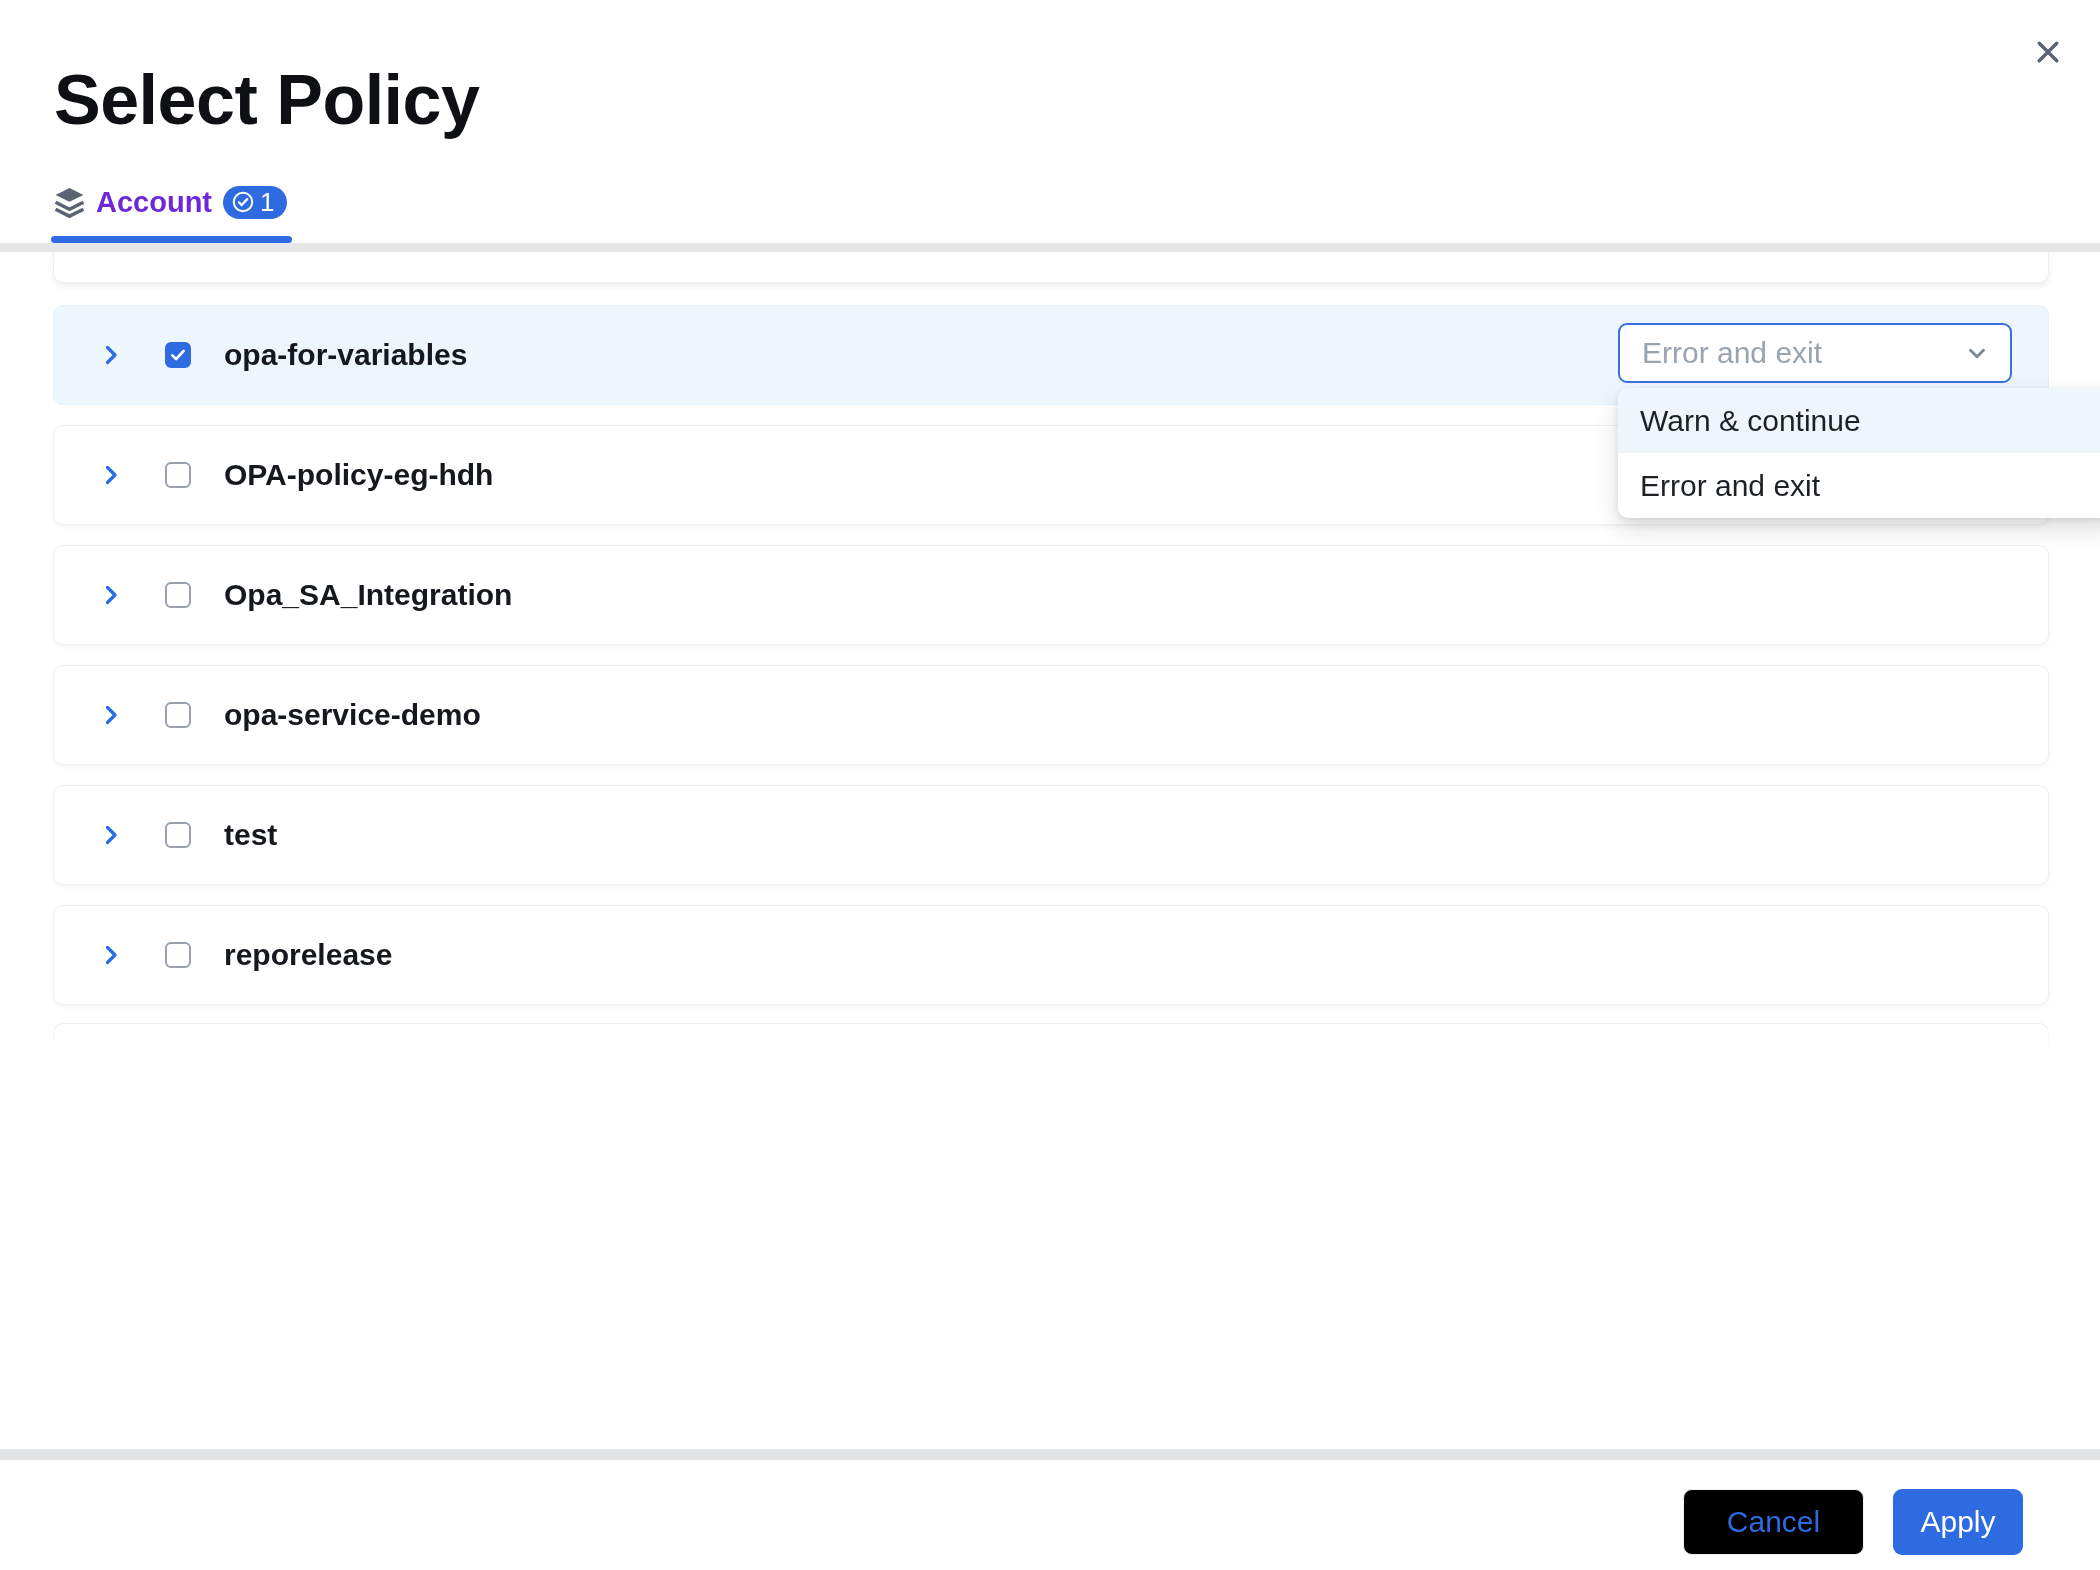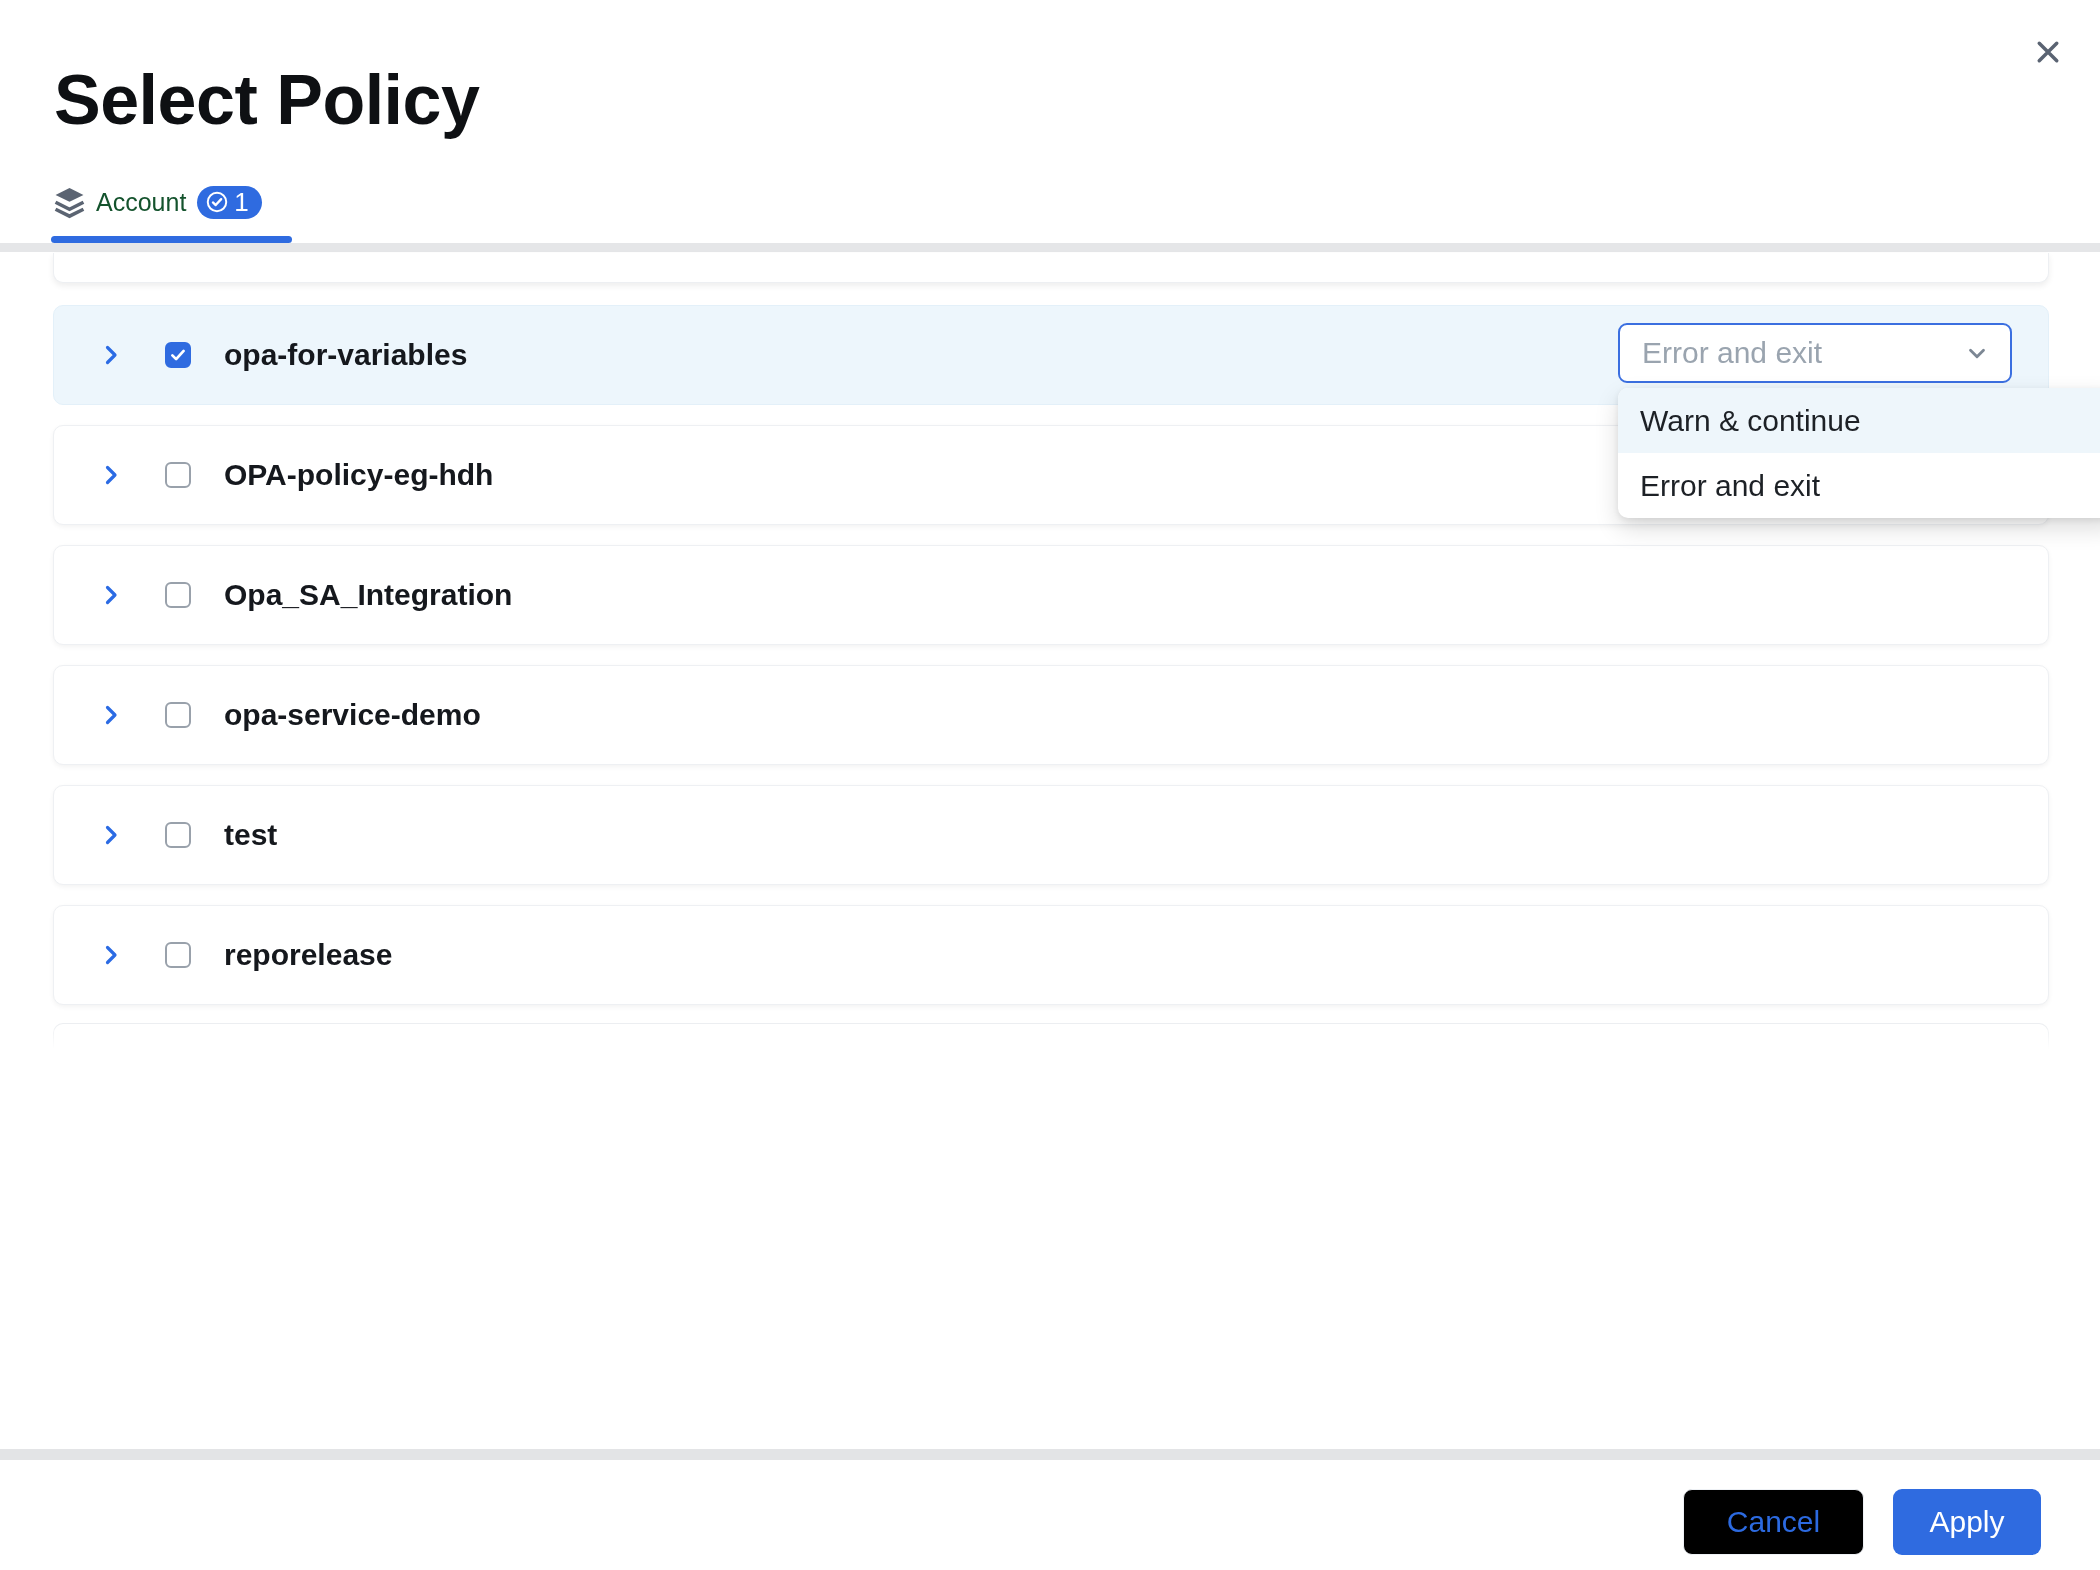--- a/index.html
+++ b/index.html
@@ -15,21 +15,21 @@
   }
   .close-btn{
     position:absolute;left:2026px;top:30px;width:44px;height:44px;
     display:flex;align-items:center;justify-content:center;cursor:pointer;background:none;border:none;padding:0;
   }
   
   .tab{
     position:absolute;left:54px;top:183px;height:38px;
     display:flex;align-items:center;gap:11px;cursor:pointer;
   }
-  .tab-label{font-size:25px;color:#14532d;font-weight:400;}
+  .tab-label{font-size:29px;color:#6d28d9;font-weight:700;}
   .tab-badge{
     background:#2f6be0;border-radius:17px;height:33px;padding:0 13px 0 9px;
     display:flex;align-items:center;gap:6px;color:#fff;font-size:26px;font-weight:500;
   }
   .tab-underline{
     position:absolute;left:51px;top:236px;width:241px;height:7px;
     background:#2f6be0;border-radius:4px;
   }
   .band-top{position:absolute;left:0;top:243px;width:2100px;height:9px;background:#e5e6e8;}
   
@@ -87,21 +87,21 @@
   .menu-item.highlighted{background:#eef6fb;}
   
   .band-bottom{position:absolute;left:0;top:1449px;width:2100px;height:11px;background:#e3e4e6;}
   .btn{
     position:absolute;top:1489px;height:66px;border-radius:9px;
     display:flex;align-items:center;justify-content:center;
     font-size:30px;font-weight:500;cursor:pointer;box-sizing:border-box;
     font-family:"Liberation Sans", sans-serif;
   }
   .btn-cancel{left:1683px;width:181px;background:#000000;border:1px solid #eef1f5;color:#2c6ae0;}
-  .btn-apply{left:1893px;width:148px;background:#2f6be0;border:none;color:#ffffff;}
+  .btn-apply{left:1893px;width:130px;background:#2f6be0;border:none;color:#ffffff;}
 </style>
 </head>
 <body>
 
 <div class="title">Select Policy</div>
 <button class="close-btn">
   <span style="display:flex;">
     <svg width="30" height="30" viewBox="0 0 24 24">
         <path d="M5 5 L19 19 M19 5 L5 19" stroke="#5a6372" stroke-width="2.8" stroke-linecap="round"></path>
       </svg>

